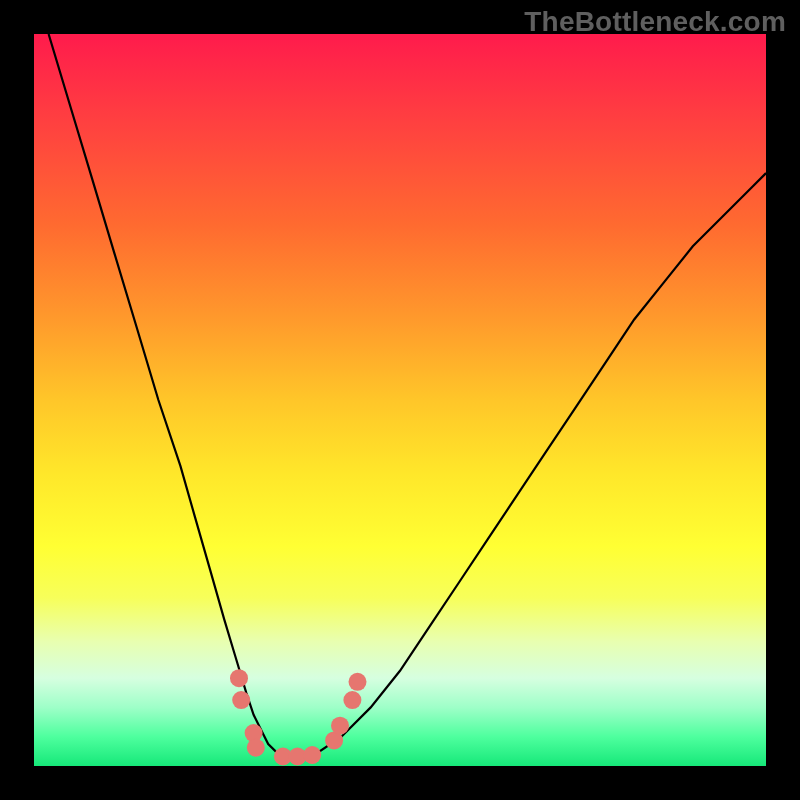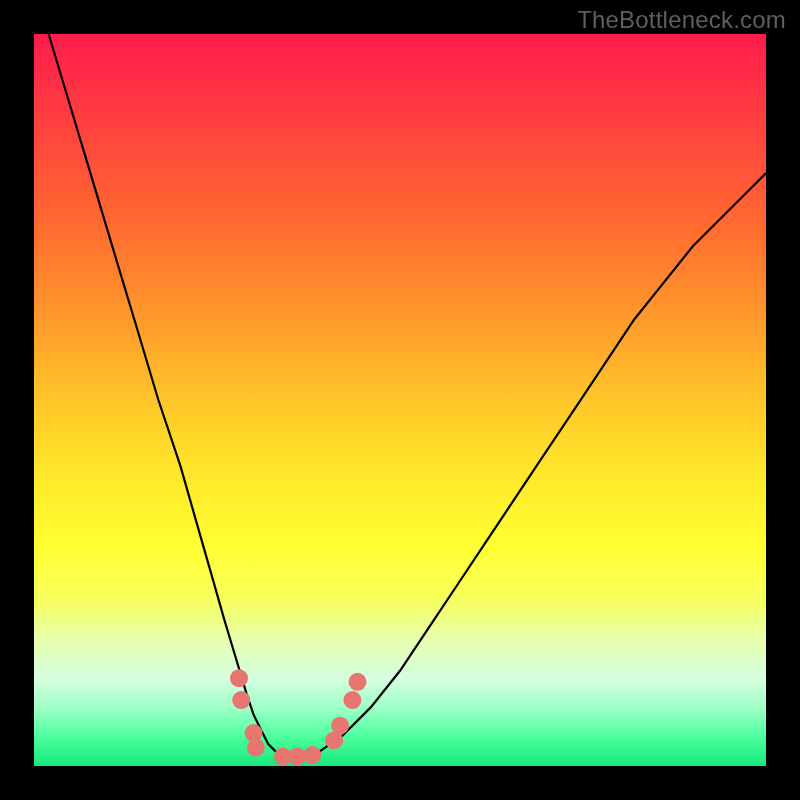--- a/index.html
+++ b/index.html
@@ -39,22 +39,22 @@
       #9effc8 92%,
       #4eff9e 96%,
       #16e879 100%
     );
   }
   .watermark {
     position: absolute;
     top: 6px;
     right: 14px;
     color: #5f5f5f;
-    font-size: 24px;
-    font-weight: 400;
+    font-size: 28px;
+    font-weight: 700;
     letter-spacing: 0.2px;
     user-select: none;
   }
   svg.curve {
     position: absolute;
     top: 0;
     left: 0;
     width: 732px;
     height: 732px;
   }

